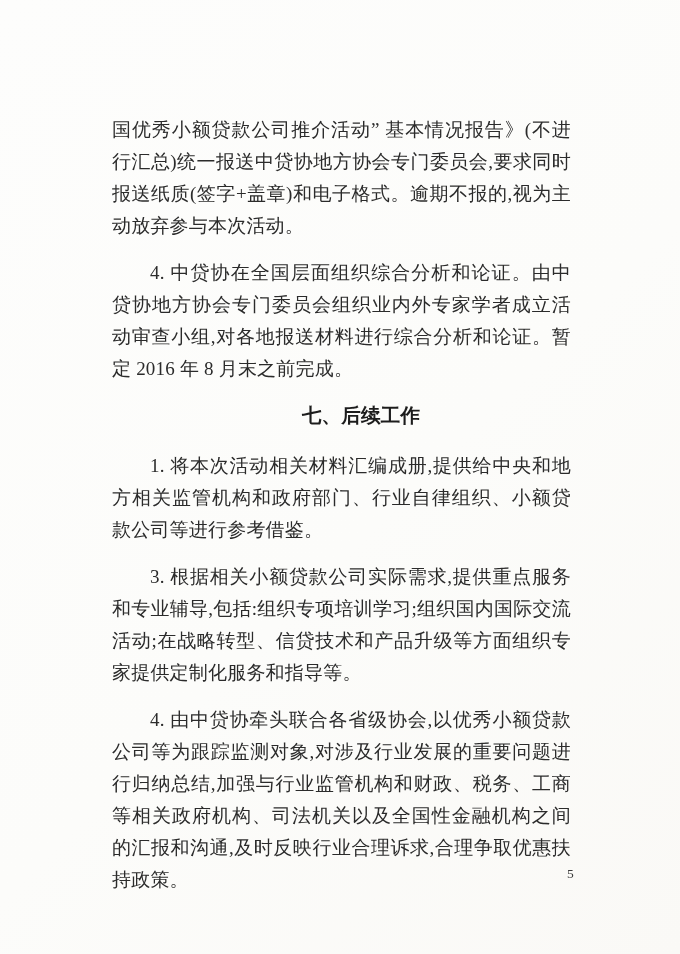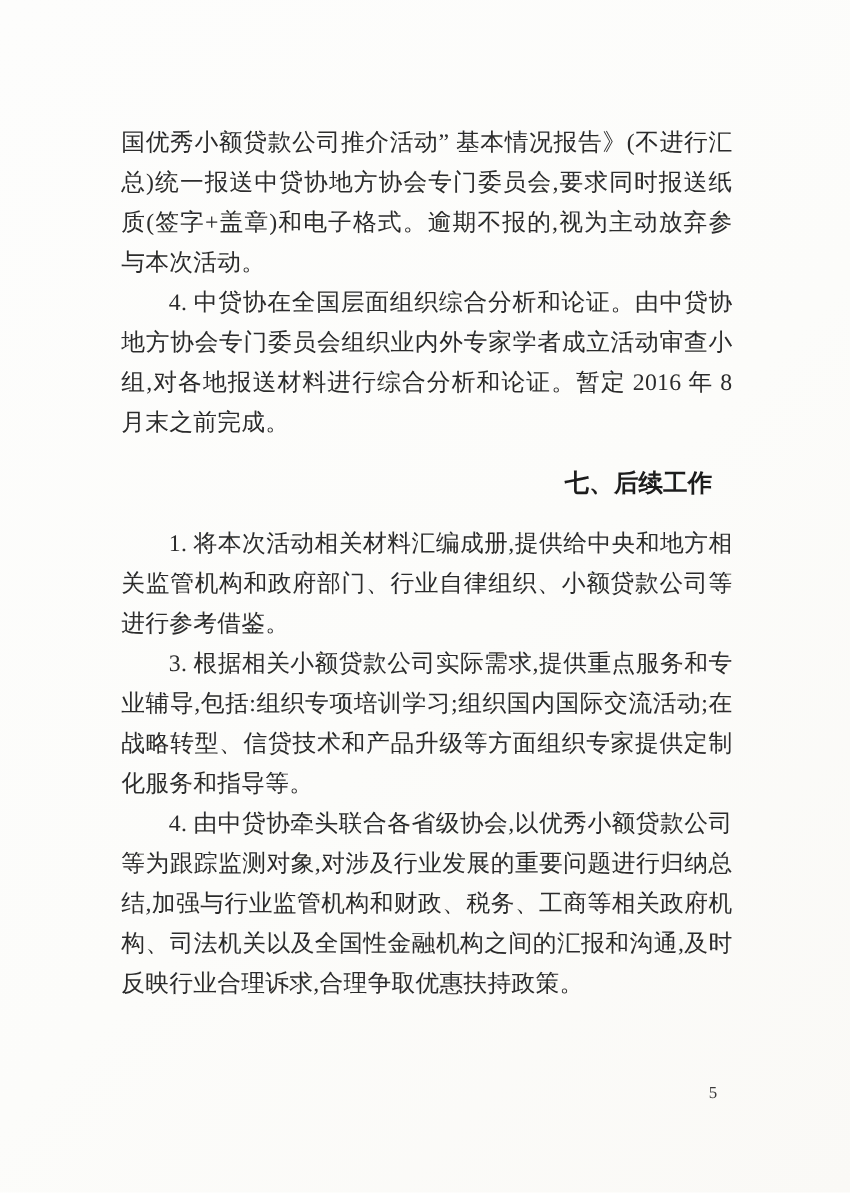--- a/index.html
+++ b/index.html
@@ -17,35 +17,35 @@
     top: 99px;
     width: 489px;
     font-family: "Liberation Serif", "DejaVu Serif", serif;
     font-size: 19px;
     line-height: 32px;
     color: #2b2b2b;
     text-align: justify;
     letter-spacing: 0.2px;
   }
   .para {
-    margin: 0;
+    margin: 15px;
     text-indent: 2em;
   }
   .para.no-indent {
     text-indent: 0;
   }
   .heading {
     margin: 16px;
-    font-family: Liberation Sans, sans-serif;
+    font-family: Liberation Mono, monospace;
     font-size: 19.5px;
     font-weight: 700;
     color: #1c1c1c;
     text-indent: 2em;
     line-height: 33px;
-    text-align: right;
+    text-align: center;
   }
   .page-number {
     position: absolute;
     top: 866px;
     left: 567px;
     font-family: "Liberation Serif", "DejaVu Serif", serif;
     font-size: 13.5px;
     color: #3a3a3a;
   }
 </style>

